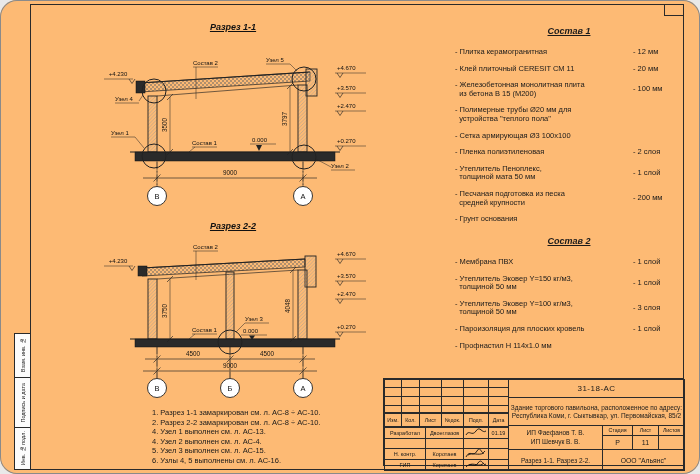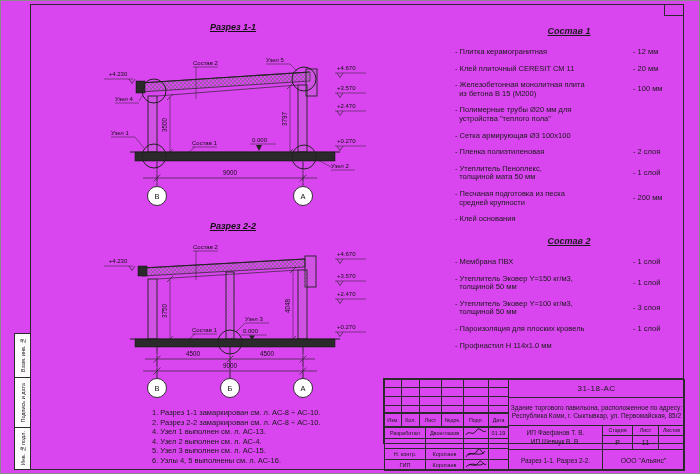--- a/index.html
+++ b/index.html
@@ -1,19 +1,19 @@
 <!DOCTYPE html>
 <html><head>
 <meta charset="utf-8">
 <style>
   html,body { margin:0; padding:0; background:#e9e9e9; }
   .sheet {
     position:relative; width:700px; height:474px; margin:0 auto;
-    background:#d946ef; font-family:"Liberation Sans", sans-serif; color:#1a1a1a;
-    overflow:hidden; box-shadow:inset 0 0 0 1px #8a8a8a;
+    background:#fdba74; font-family:"Liberation Sans", sans-serif; color:#1a1a1a;
+    overflow:hidden; box-shadow:inset 0 0 0 1px #8a8a8a;border-radius:17px;
   }
   .frame { position:absolute; left:30px; top:4px; width:654px; height:466px;
     border:1.5px solid #2a2a2a; box-sizing:border-box; }
   .corner-box { position:absolute; left:664px; top:4px; width:20px; height:12px;
     border:1.2px solid #2a2a2a; box-sizing:border-box; }
   
   .strip-cell { position:absolute; left:14px; width:17px; border:1px solid #2a2a2a;
     box-sizing:border-box; display:flex; align-items:center; justify-content:center; background:#fcfcfc; }
   .strip-cell span { writing-mode:vertical-rl; transform:rotate(180deg);
     font-size:5.5px; white-space:nowrap; color:#222; }
@@ -27,21 +27,21 @@
   .sostav h3 { margin:0 0 12px 0; text-align:center; font-size:9px; font-style:italic;
     font-weight:bold; text-decoration:underline; }
   .s-item { display:flex; align-items:center; margin-bottom:8px; font-size:7.5px; line-height:8.6px; }
   .s-item .nm { flex:1; white-space:pre-line; }
   .s-item .val { width:50px; flex:none; }
 
   .notes { position:absolute; left:152px; top:408px; font-size:7.5px; line-height:9.6px; }
   .notes div { white-space:nowrap; }
 
   
-  .tblock { position:absolute; left:383px; top:378px; width:301px; height:66px;
+  .tblock { position:absolute; left:383px; top:378px; width:301px; height:88px;
     border:1.5px solid #2a2a2a; box-sizing:border-box; }
   .tb-cell { position:absolute; border:1px solid #2a2a2a; box-sizing:border-box;
     display:flex; align-items:center; justify-content:center; text-align:center;
     font-size:6px; line-height:7px; overflow:hidden; }
   .pre { white-space:pre-line; }
 
   
   svg { position:absolute; overflow:visible; }
   svg line, svg polyline { stroke:#222; stroke-width:.65; fill:none; }
   svg .thin { stroke-width:.5; }
@@ -328,21 +328,21 @@
         <span class="nm">- Утеплитель Пеноплекс,
 &nbsp;&nbsp;толщиной мата 50 мм</span>
         <span class="val">- 1 слой</span>
       </div>
     <div class="s-item">
         <span class="nm">- Песчаная подготовка из песка
 &nbsp;&nbsp;средней крупности</span>
         <span class="val">- 200 мм</span>
       </div>
     <div class="s-item">
-        <span class="nm">- Клей основания</span>
+        <span class="nm">- Грунт основания</span>
         <span class="val"></span>
       </div>
   </div>
 
   <div class="sostav" style="top:236px;">
     <h3>Состав 2</h3>
     <div class="s-item">
         <span class="nm">- Мембрана ПВХ</span>
         <span class="val">- 1 слой</span>
       </div>

